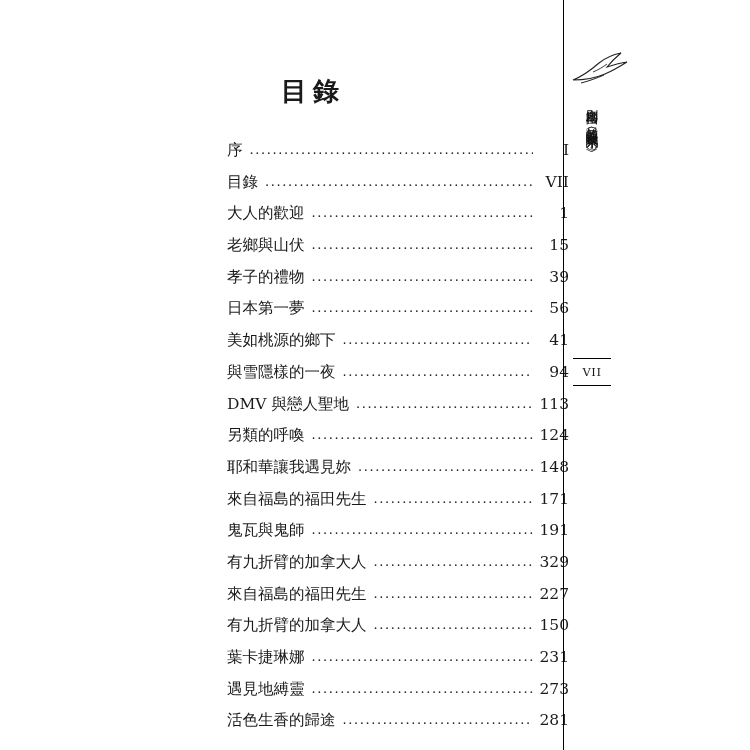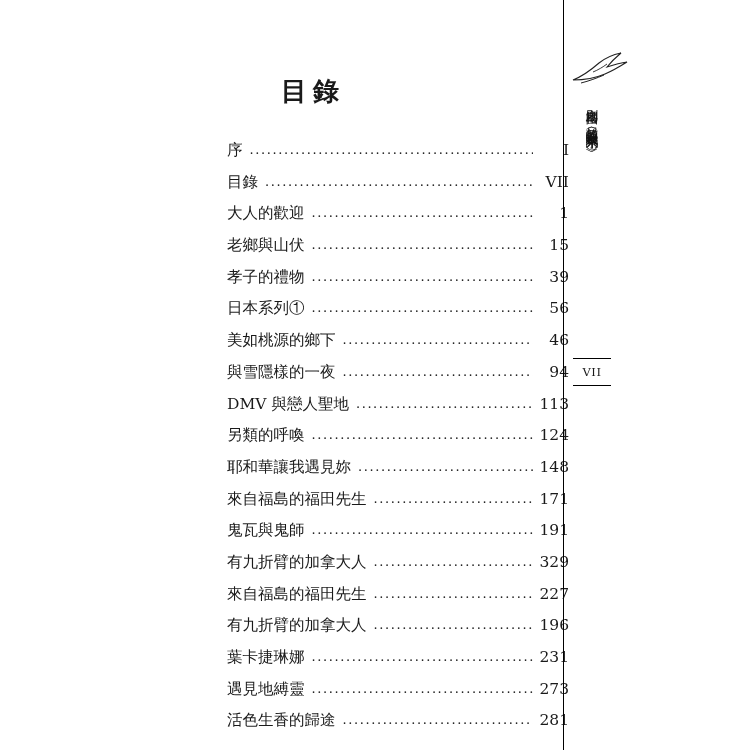--- a/index.html
+++ b/index.html
@@ -166,28 +166,28 @@
           <span class="toc-label">老鄉與山伏</span>
           <span class="toc-dots">....................................................................</span>
           <span class="toc-page">15</span>
         </li>
         <li class="toc-row">
           <span class="toc-label">孝子的禮物</span>
           <span class="toc-dots">....................................................................</span>
           <span class="toc-page">39</span>
         </li>
         <li class="toc-row">
-          <span class="toc-label">日本系列①</span>
+          <span class="toc-label">日本第一夢</span>
           <span class="toc-dots">....................................................................</span>
           <span class="toc-page">56</span>
         </li>
         <li class="toc-row">
           <span class="toc-label">美如桃源的鄉下</span>
           <span class="toc-dots">....................................................................</span>
-          <span class="toc-page">46</span>
+          <span class="toc-page">41</span>
         </li>
         <li class="toc-row">
           <span class="toc-label">與雪隱樣的一夜</span>
           <span class="toc-dots">....................................................................</span>
           <span class="toc-page">94</span>
         </li>
         <li class="toc-row">
           <span class="toc-label">DMV 與戀人聖地</span>
           <span class="toc-dots">....................................................................</span>
           <span class="toc-page">113</span>
@@ -218,21 +218,21 @@
           <span class="toc-page">329</span>
         </li>
         <li class="toc-row">
           <span class="toc-label">來自福島的福田先生</span>
           <span class="toc-dots">....................................................................</span>
           <span class="toc-page">227</span>
         </li>
         <li class="toc-row">
           <span class="toc-label">有九折臂的加拿大人</span>
           <span class="toc-dots">....................................................................</span>
-          <span class="toc-page">196</span>
+          <span class="toc-page">150</span>
         </li>
         <li class="toc-row">
           <span class="toc-label">葉卡捷琳娜</span>
           <span class="toc-dots">....................................................................</span>
           <span class="toc-page">231</span>
         </li>
         <li class="toc-row">
           <span class="toc-label">遇見地縛靈</span>
           <span class="toc-dots">....................................................................</span>
           <span class="toc-page">273</span>

